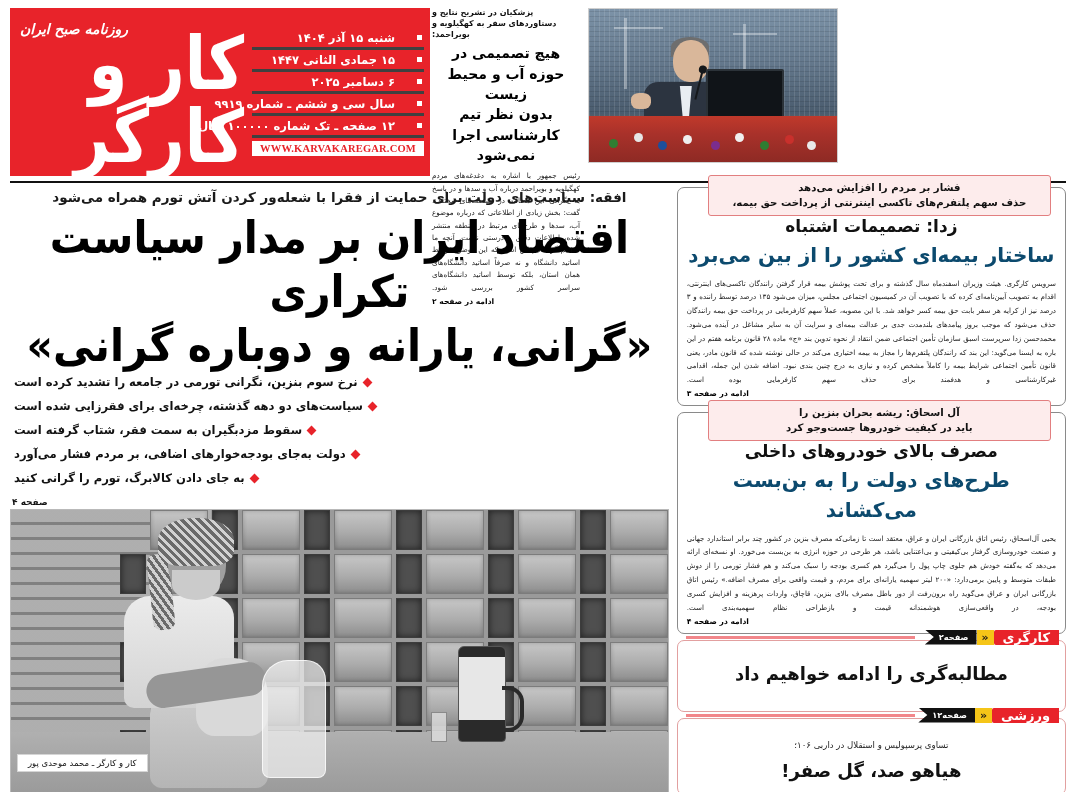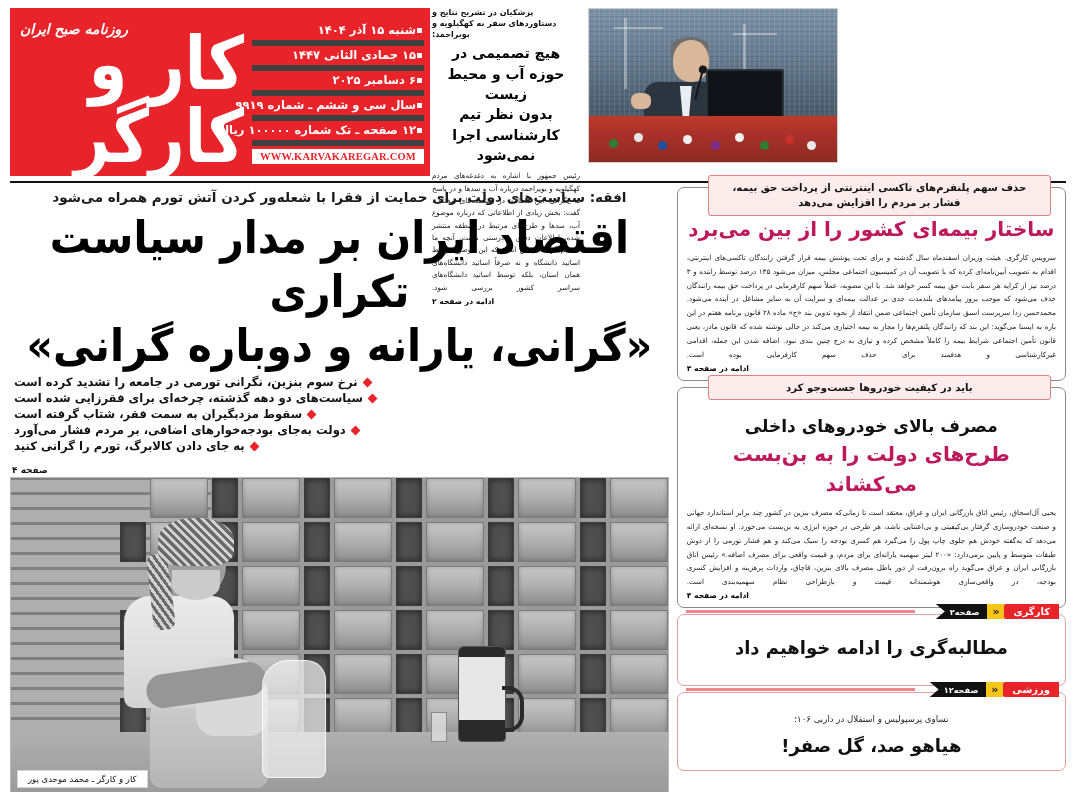--- a/index.html
+++ b/index.html
@@ -75,26 +75,26 @@
     flex-direction: column;
     justify-content: center;
     gap: 0;
     padding: 2px 0 2px 4px;
   }
   .meta-row {
     display: flex;
     flex-direction: row;
     align-items: center;
     justify-content: flex-start;
-    gap: 1px;
+    gap: 22px;
     color: #ffffff;
     font-size: 11.5px;
     font-weight: bold;
     padding: 2.5px 2px;
-    border-bottom: 6px solid #404040;
+    border-bottom: 3px solid #404040;
     white-space: nowrap;
     direction: rtl;
   }
   .meta-row:last-of-type { border-bottom: none; }
   .meta-bullet {
     width: 5px; height: 5px;
     background: #ffffff;
     flex: 0 0 auto;
   }
   .meta-url {
@@ -266,21 +266,21 @@
     transform: scaleY(1.08);
     transform-origin: center top;
   }
   .main-head .ln2 { display: block; }
 
   .bullets {
     margin: 14px 0 6px 0;
     display: flex;
     flex-direction: column;
     align-items: flex-end;
-    gap: 2px;
+    gap: 10px;
     padding-left: 4px;
   }
   .bullet {
     display: flex;
     flex-direction: row;
     align-items: center;
     gap: 6px;
     font-size: 11.6px;
     font-weight: bold;
     color: #111;
@@ -413,21 +413,21 @@
     border-left: none;
     border-radius: 0 16px 16px 0;
   }
   .glass {
     position: absolute; left: 64%; bottom: 52px;
     width: 16px; height: 30px;
     background: rgba(225,223,219,.8);
     border: 1px solid #8a8a8a;
   }
   .photo-credit {
-    position: absolute; left: 6px; bottom: 6px;
+    position: absolute; left: 6px; bottom: 22px;
     background: #ffffff;
     color: #111;
     font-size: 8.5px;
     padding: 3px 10px;
     border: 1px solid #d5d5d5;
     direction: rtl;
   }
 
   
   .left-col {
@@ -467,21 +467,21 @@
   .art-head .l1 {
     font-size: 17px;
     font-weight: bold;
     color: #111;
     line-height: 1.5;
     display: block;
   }
   .art-head .l2 {
     font-size: 20px;
     font-weight: bold;
-    color: #be185d;
+    color: #0c4a6e;
     line-height: 1.5;
     display: block;
   }
   .art-body {
     font-size: 7.1px;
     line-height: 1.95;
     color: #1a1a1a;
     text-align: justify;
     text-align-last: justify;
     direction: rtl;
@@ -509,21 +509,21 @@
     top: -11px; right: 6px;
     display: flex;
     flex-direction: row;
     align-items: stretch;
     height: 15px;
     direction: rtl;
   }
   .tab-label {
     background: #e8232a;
     color: #ffffff;
-    font-size: 10px;
+    font-size: 13px;
     font-weight: bold;
     padding: 0 9px;
     display: flex; align-items: center;
     border-radius: 2px 0 0 2px;
     text-align: center;
   }
   .tab-chev {
     width: 17px;
     background: #f5c518;
     display: flex; align-items: center; justify-content: center;
@@ -792,32 +792,34 @@
         <div class="glass"></div>
 
         <div class="photo-credit">کار و کارگر ـ محمد موحدی پور</div>
       </div>
     </div>
 
     <div class="left-col">
 
       <div class="art-box">
         <div class="art-banner">
+          <div class="art-banner-t">فشار بر مردم را افزایش می‌دهد</div>
           <div class="art-banner-t">حذف سهم پلتفرم‌های تاکسی اینترنتی از پرداخت حق بیمه،</div>
-          <div class="art-banner-t">فشار بر مردم را افزایش می‌دهد</div>
         </div>
         <div class="art-head">
+          <span class="l1">زدا: تصمیمات اشتباه</span>
           <span class="l2">ساختار بیمه‌ای کشور را از بین می‌برد</span>
         </div>
         <div class="art-body">سرویس کارگری. هیئت وزیران اسفندماه سال گذشته و برای تحت پوشش بیمه قرار گرفتن رانندگان تاکسی‌های اینترنتی، اقدام به تصویب آیین‌نامه‌ای کرده که با تصویب آن در کمیسیون اجتماعی مجلس، میزان می‌شود ۱۳۵ درصد توسط راننده و ۳ درصد نیز از کرایه هر سفر بابت حق بیمه کسر خواهد شد. با این مصوبه، عملاً سهم کارفرمایی در پرداخت حق بیمه رانندگان حذف می‌شود که موجب بروز پیامدهای بلندمدت جدی بر عدالت بیمه‌ای و سرایت آن به سایر مشاغل در آینده می‌شود. محمدحسن زدا سرپرست اسبق سازمان تأمین اجتماعی ضمن انتقاد از نحوه تدوین بند «ج» ماده ۲۸ قانون برنامه هفتم در این باره به ایسنا می‌گوید: این بند که رانندگان پلتفرم‌ها را مجاز به بیمه اختیاری می‌کند در حالی نوشته شده که قانون مادر، یعنی قانون تأمین اجتماعی شرایط بیمه را کاملاً مشخص کرده و نیازی به درج چنین بندی نبود. اضافه شدن این جمله، اقدامی غیرکارشناسی و هدفمند برای حذف سهم کارفرمایی بوده است.</div>
         <div class="art-more">ادامه در صفحه ۳</div>
       </div>
 
       <div class="art-box">
         <div class="art-banner">
+          <div class="art-banner-t">آل اسحاق: ریشه بحران بنزین را</div>
           <div class="art-banner-t">باید در کیفیت خودروها جست‌وجو کرد</div>
         </div>
         <div class="art-head">
           <span class="l1">مصرف بالای خودروهای داخلی</span>
           <span class="l2">طرح‌های دولت را به بن‌بست می‌کشاند</span>
         </div>
         <div class="art-body">یحیی آل‌اسحاق، رئیس اتاق بازرگانی ایران و عراق، معتقد است تا زمانی‌که مصرف بنزین در کشور چند برابر استاندارد جهانی و صنعت خودروسازی گرفتار بی‌کیفیتی و بی‌اعتنایی باشد، هر طرحی در حوزه انرژی به بن‌بست می‌خورد. او نسخه‌ای ارائه می‌دهد که به‌گفته خودش هم جلوی چاپ پول را می‌گیرد هم کسری بودجه را سبک می‌کند و هم فشار تورمی را از دوش طبقات متوسط و پایین برمی‌دارد: «۲۰۰ لیتر سهمیه یارانه‌ای برای مردم، و قیمت واقعی برای مصرف اضافه.» رئیس اتاق بازرگانی ایران و عراق می‌گوید راه برون‌رفت از دور باطل مصرف بالای بنزین، قاچاق، واردات پرهزینه و افزایش کسری بودجه، در واقعی‌سازی هوشمندانه قیمت و بازطراحی نظام سهمیه‌بندی است.</div>
         <div class="art-more">ادامه در صفحه ۴</div>
       </div>
 

